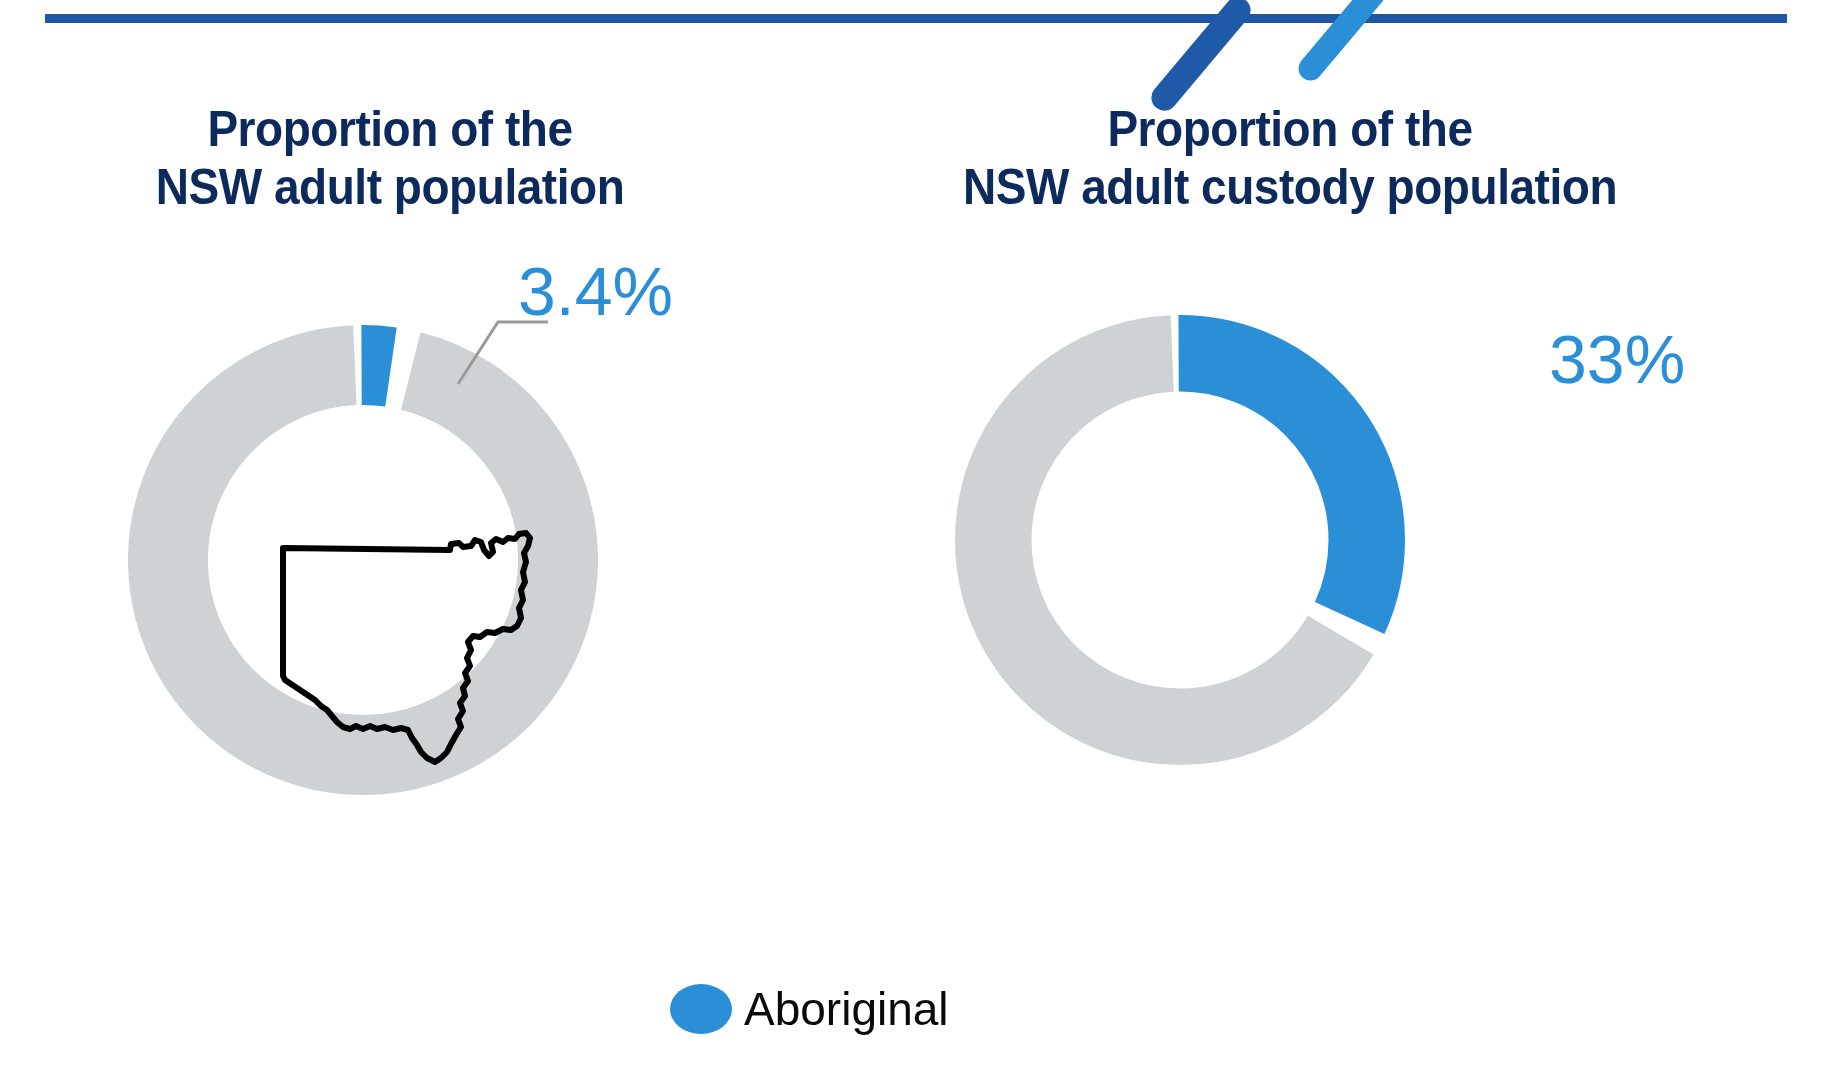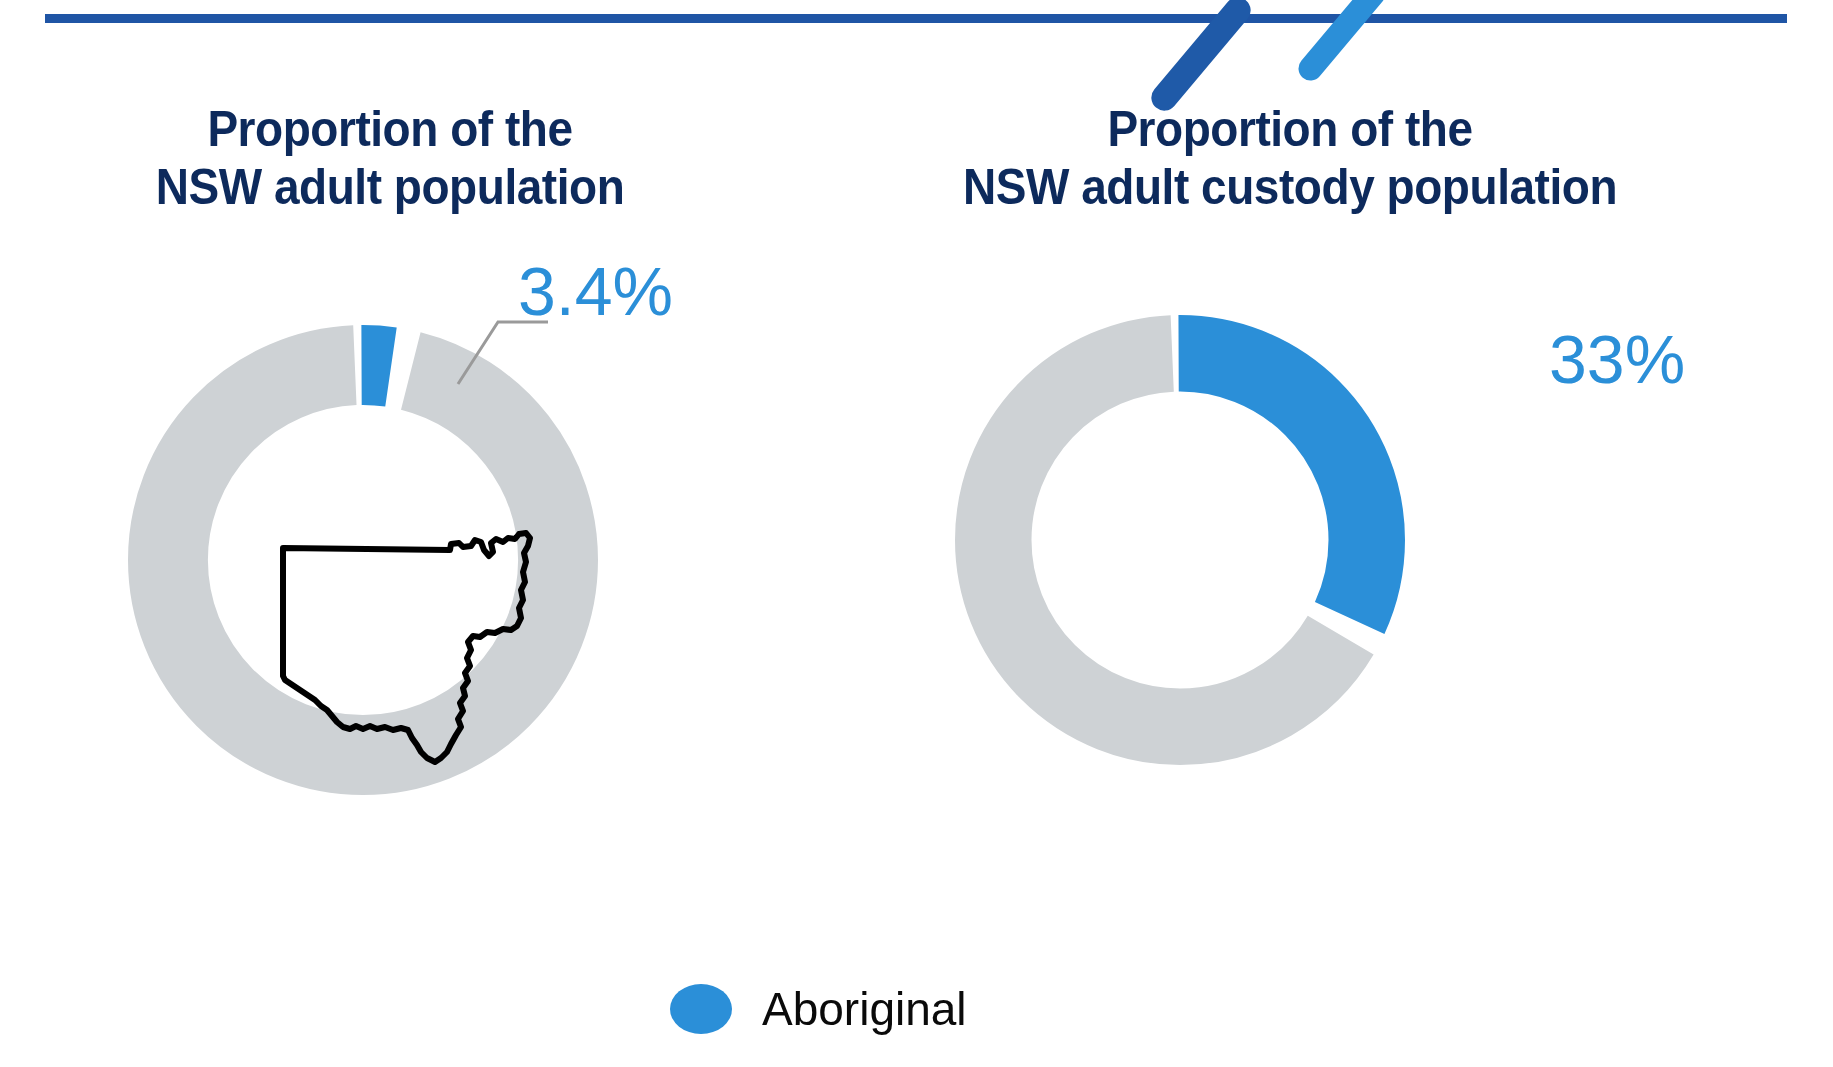--- a/index.html
+++ b/index.html
@@ -100,21 +100,21 @@
   }
   #nsw-map svg { display: block; width: 100%; height: 100%; }
 
   
   #legend {
     position: absolute;
     left: 670px;
     top: 982px;
     display: flex;
     align-items: center;
-    gap: 30px;
+    gap: 12px;
   }
   #legend-swatch {
     width: 62px;
     height: 50px;
     border-radius: 50%;
     background: #2b8fd8;
   }
   #legend-label {
     font-size: 46px;
     color: #0a0a0a;

